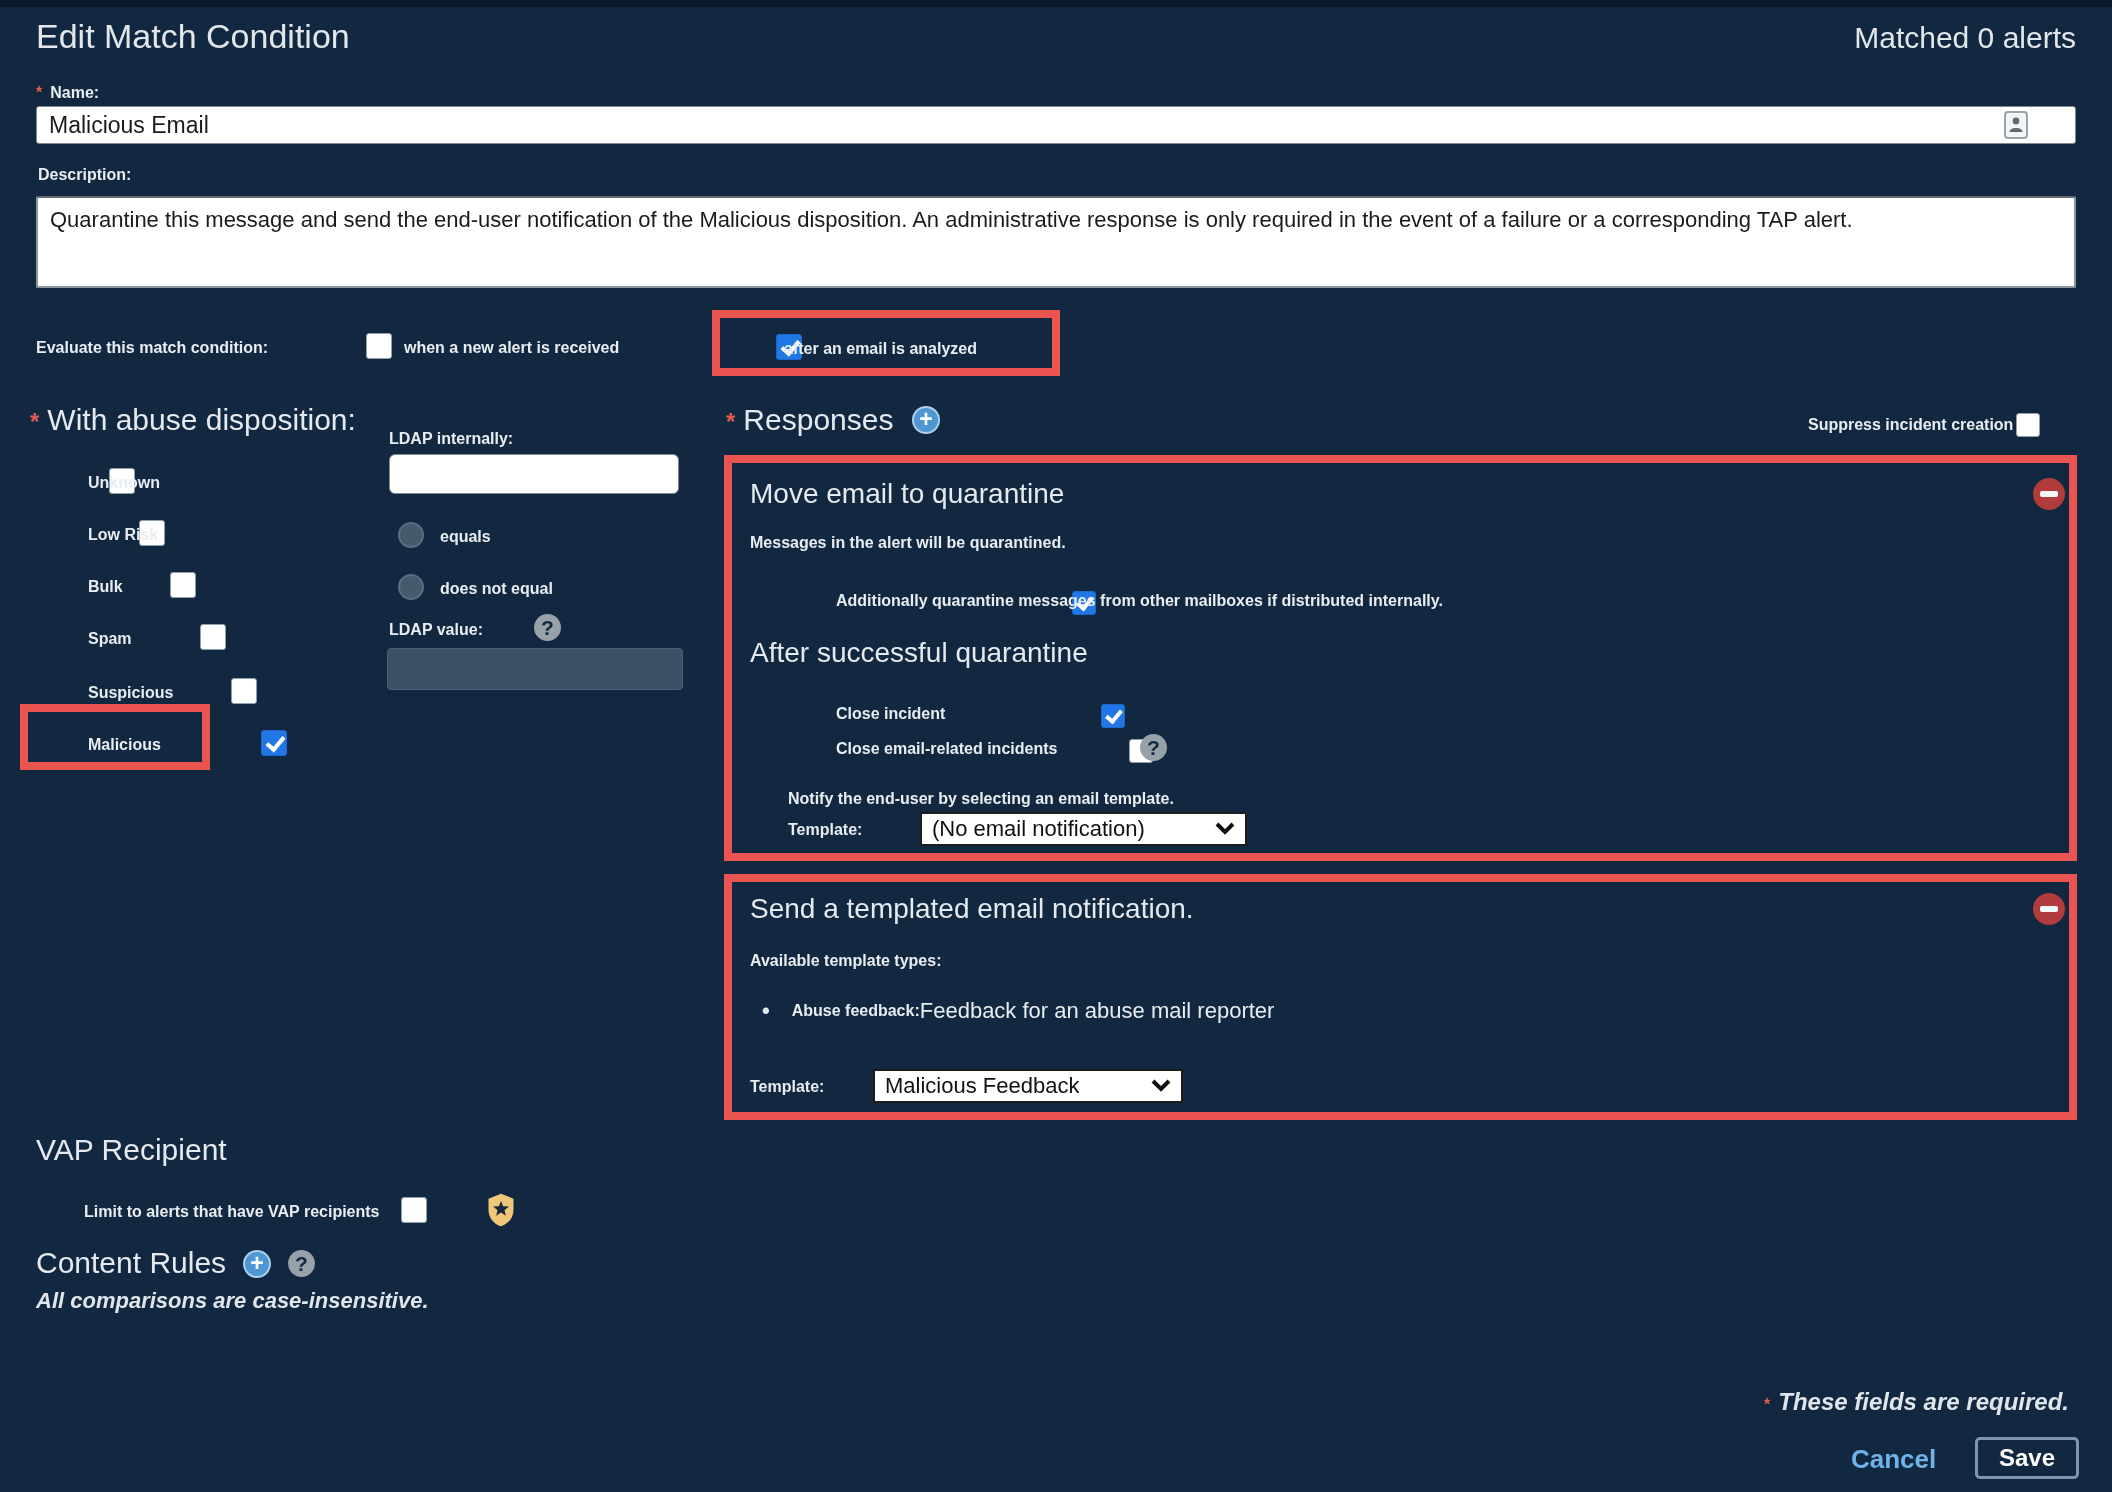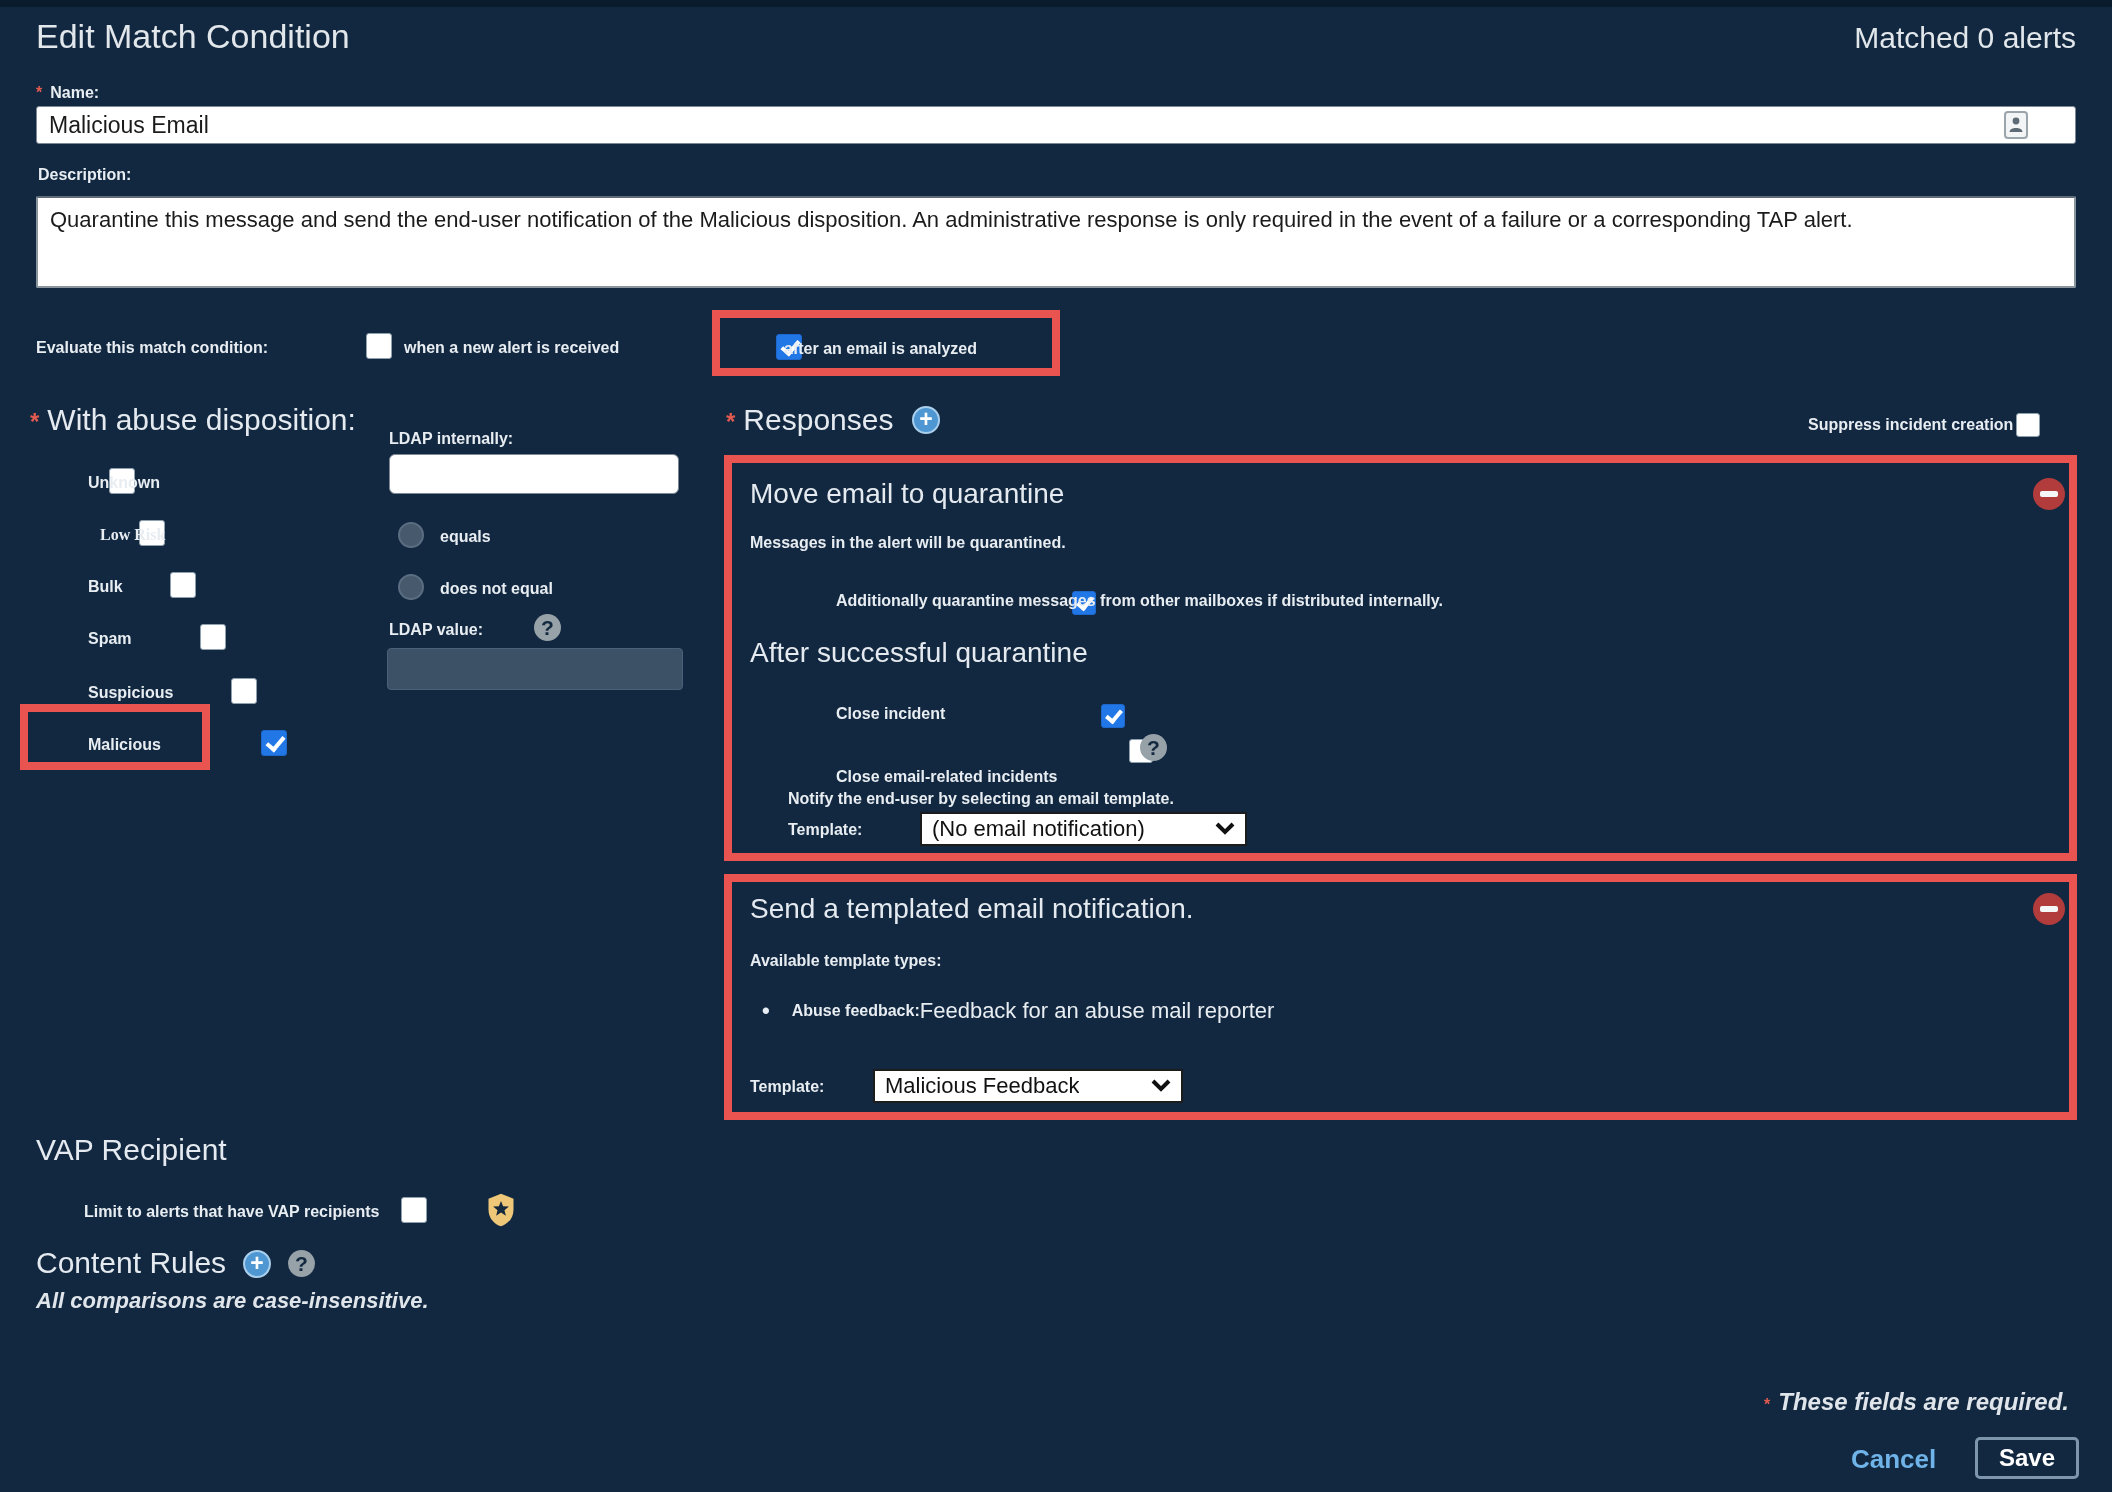--- a/index.html
+++ b/index.html
@@ -76,21 +76,21 @@
   <span class="cb checked abs" style="left:746px;top:334px;"></span>
   <div class="abs lbl" style="left:784px;top:336px;">after an email is analyzed</div>
 
   
   <div class="abs hdr" style="left:30px;top:402px;"><span class="req" style="font-size:24px;">*</span><span>With abuse disposition:</span></div>
 
   <span class="cb abs" style="left:48px;top:468px;"></span>
   <div class="abs lbl" style="left:88px;top:470px;">Unknown</div>
 
   <span class="cb abs" style="left:48px;top:520px;"></span>
-  <div class="abs lbl" style="left:100px;top:522px;font-family:Liberation Serif, serif;">Low Risk</div>
+  <div class="abs lbl" style="left:88px;top:522px;">Low Risk</div>
 
   <span class="cb abs" style="left:48px;top:572px;"></span>
   <div class="abs lbl" style="left:88px;top:574px;">Bulk</div>
 
   <span class="cb abs" style="left:48px;top:624px;"></span>
   <div class="abs lbl" style="left:88px;top:626px;">Spam</div>
 
   <span class="cb abs" style="left:48px;top:678px;"></span>
   <div class="abs lbl" style="left:88px;top:680px;">Suspicious</div>
 
@@ -128,21 +128,21 @@
 
   <span class="cb small checked abs" style="left:800px;top:589px;"></span>
   <div class="abs lbl" style="left:836px;top:588px;">Additionally quarantine messages from other mailboxes if distributed internally.</div>
 
   <div class="abs panel-title" style="left:750px;top:636px;">After successful quarantine</div>
 
   <span class="cb small checked abs" style="left:800px;top:702px;"></span>
   <div class="abs lbl" style="left:836px;top:701px;">Close incident</div>
 
   <span class="cb small abs" style="left:800px;top:737px;"></span>
-  <div class="abs lbl" style="left:836px;top:764px;">Close email-related incidents</div>
+  <div class="abs lbl" style="left:836px;top:736px;">Close email-related incidents</div>
   <span class="help-icon abs" style="left:1140px;top:734px;">?</span>
 
   <div class="abs lbl" style="left:788px;top:786px;">Notify the end-user by selecting an email template.</div>
   <div class="abs lbl" style="left:788px;top:817px;">Template:</div>
   <div class="select" style="left:920px;top:812px;width:327px;height:34px;">
     <span class="sel-txt">(No email notification)</span>
     <span style="display:inline-flex;">
       <svg width="20" height="14" viewBox="0 0 20 14">
           <path d="M2 2 L10 10 L18 2" stroke="#111" stroke-width="4" fill="none"></path>
         </svg>

